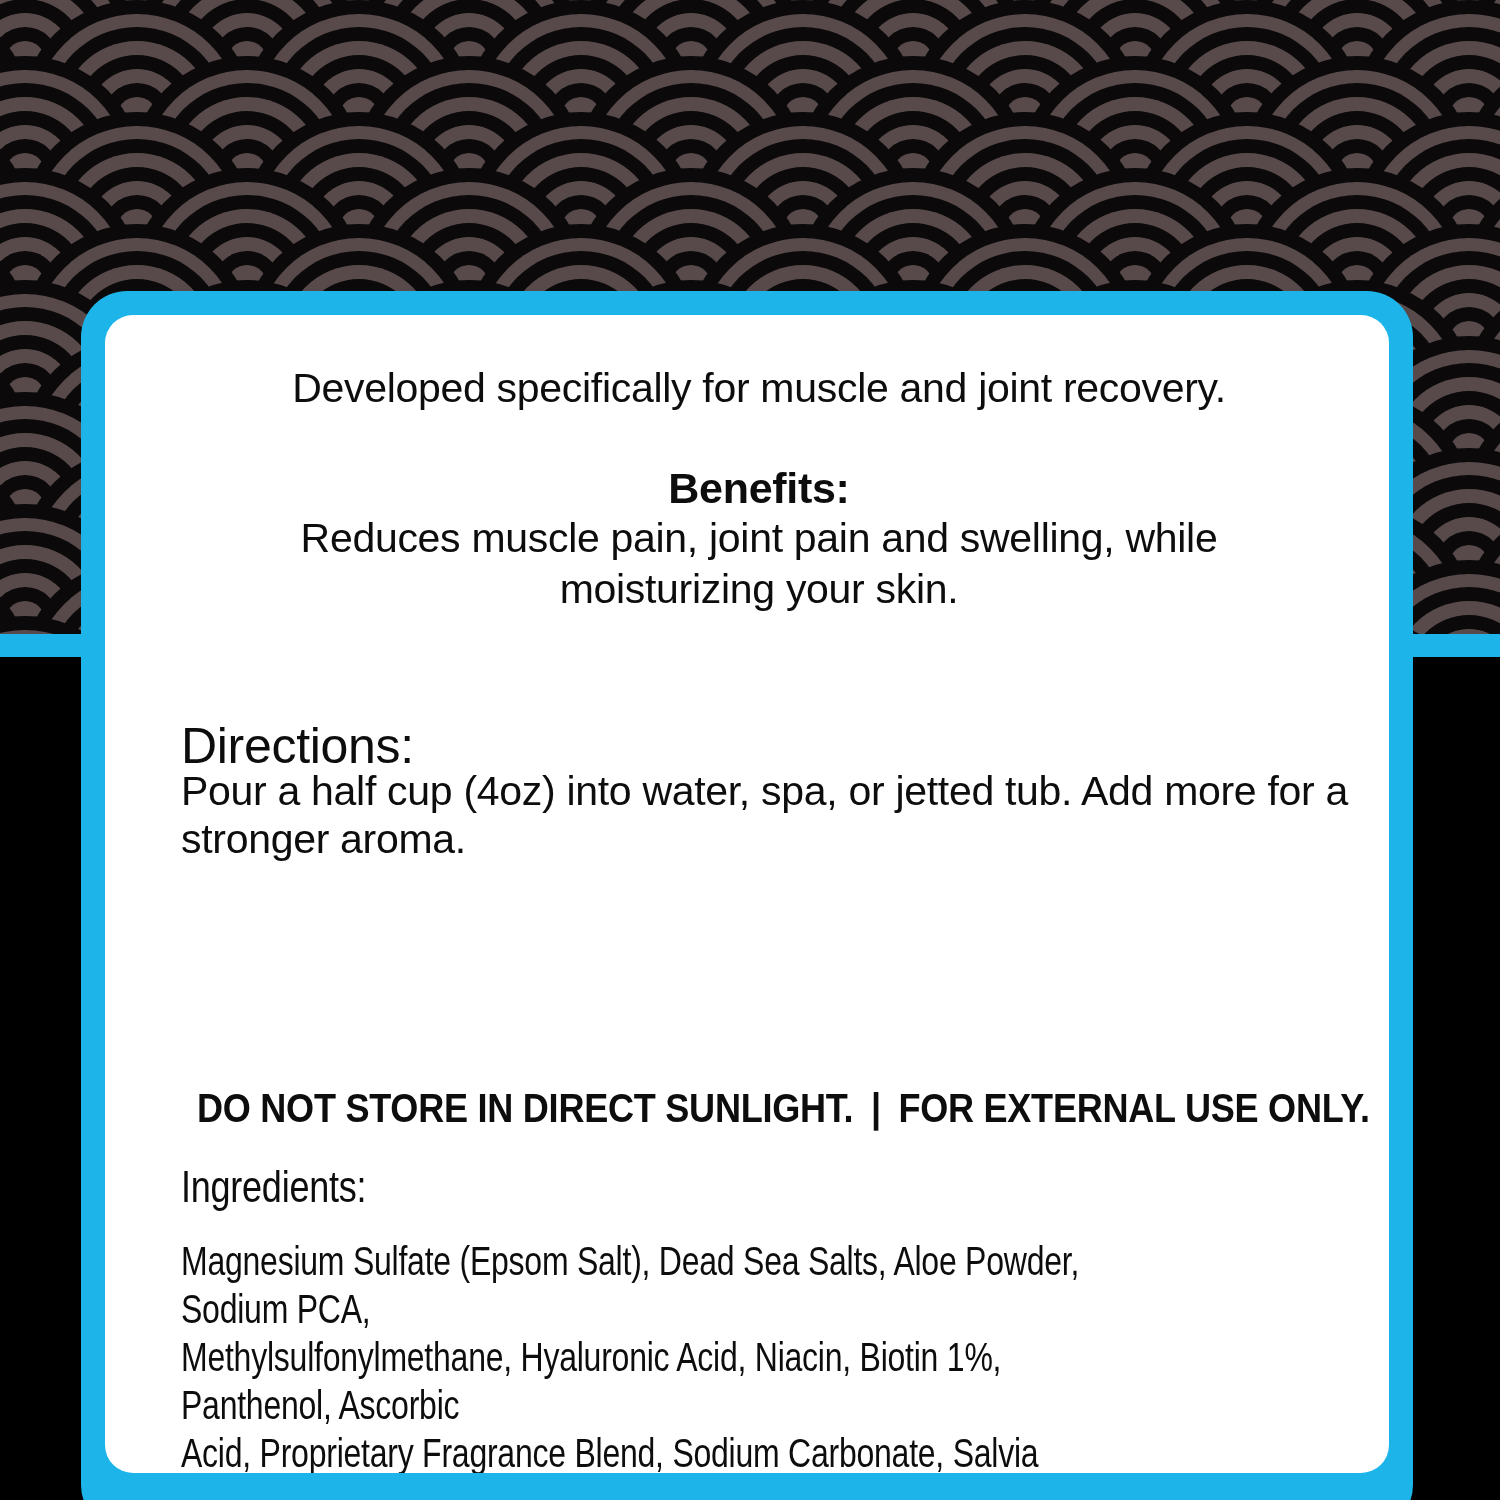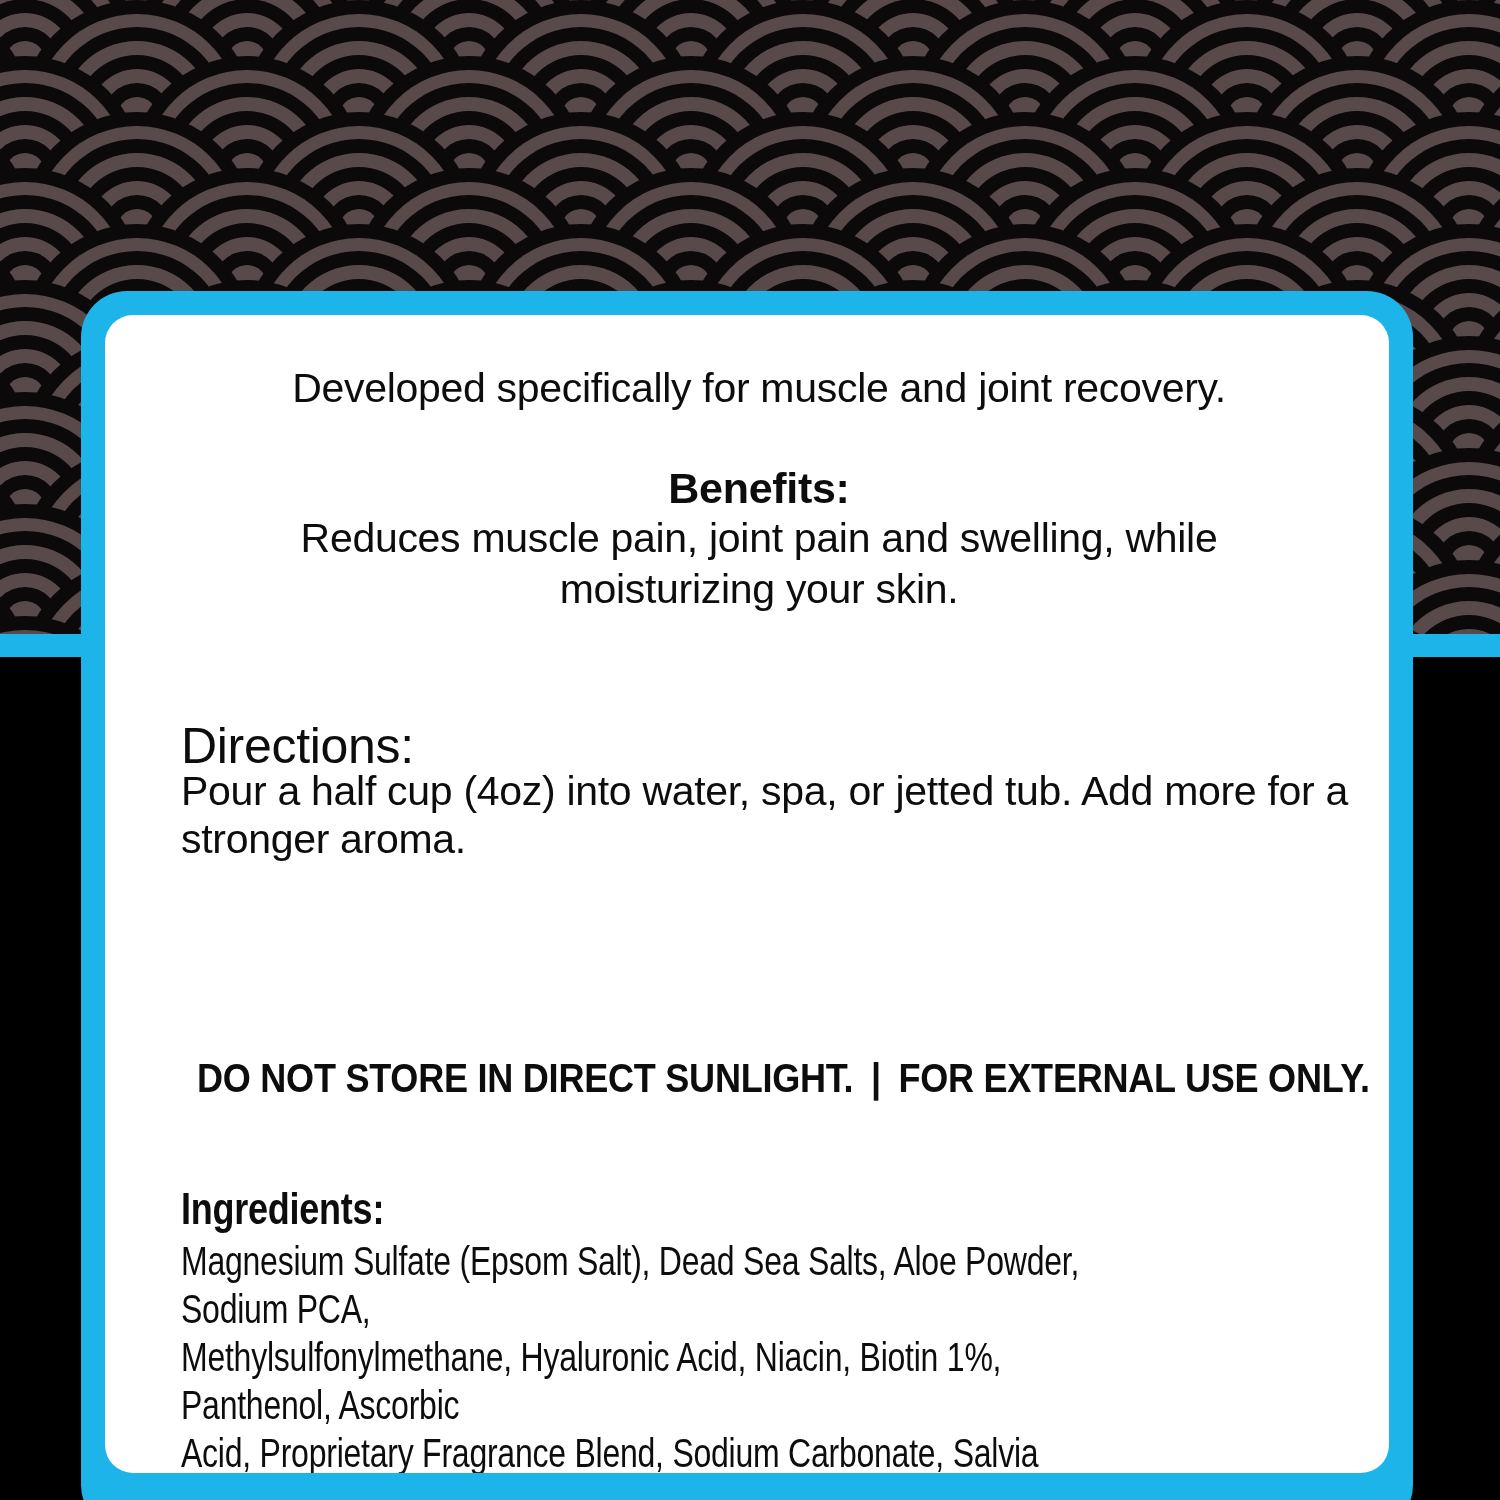--- a/index.html
+++ b/index.html
@@ -56,30 +56,30 @@
     width: 1216px;
     text-align: left;
   }
   .body-size   { font-size: 41px; line-height: 48px; }
   .intro-line  { top: 48px;  font-size: 41px; line-height: 50px; }
   .benefits-h  { top: 147px; font-size: 43px; line-height: 52px; font-weight: bold; }
   .benefits-b  { top: 198px; font-size: 41px; line-height: 51px; }
   .directions-h{ top: 406px; font-size: 50px; line-height: 50px; font-weight: normal; }
   .directions-b{ top: 452px; }
   .spa-block   { top: 593px; }
-  .warning     { top: 738px; font-size: 41px; line-height: 50px; font-weight: bold; white-space: nowrap; }
+  .warning     { top: 768px; font-size: 41px; line-height: 50px; font-weight: bold; white-space: nowrap; }
   .warning-inner {
     display: inline-block;
     transform: scaleX(0.88);
     transform-origin: center top;
     white-space: nowrap;
   }
   .warning-sep { padding: 0 20px; font-weight: bold; }
   .ingredients-h {
-    top: 816px; font-size: 45px; line-height: 52px; font-weight: bold;
+    top: 794px; font-size: 45px; line-height: 52px; font-weight: normal;
   }
   .ingredients-b { top: 874px; font-size: 40px; line-height: 48px; }
   .cond {
     display: inline-block;
     transform: scaleX(0.80);
     transform-origin: left top;
     white-space: pre-line;
   }
   .bold { font-weight: bold; }
 </style>

